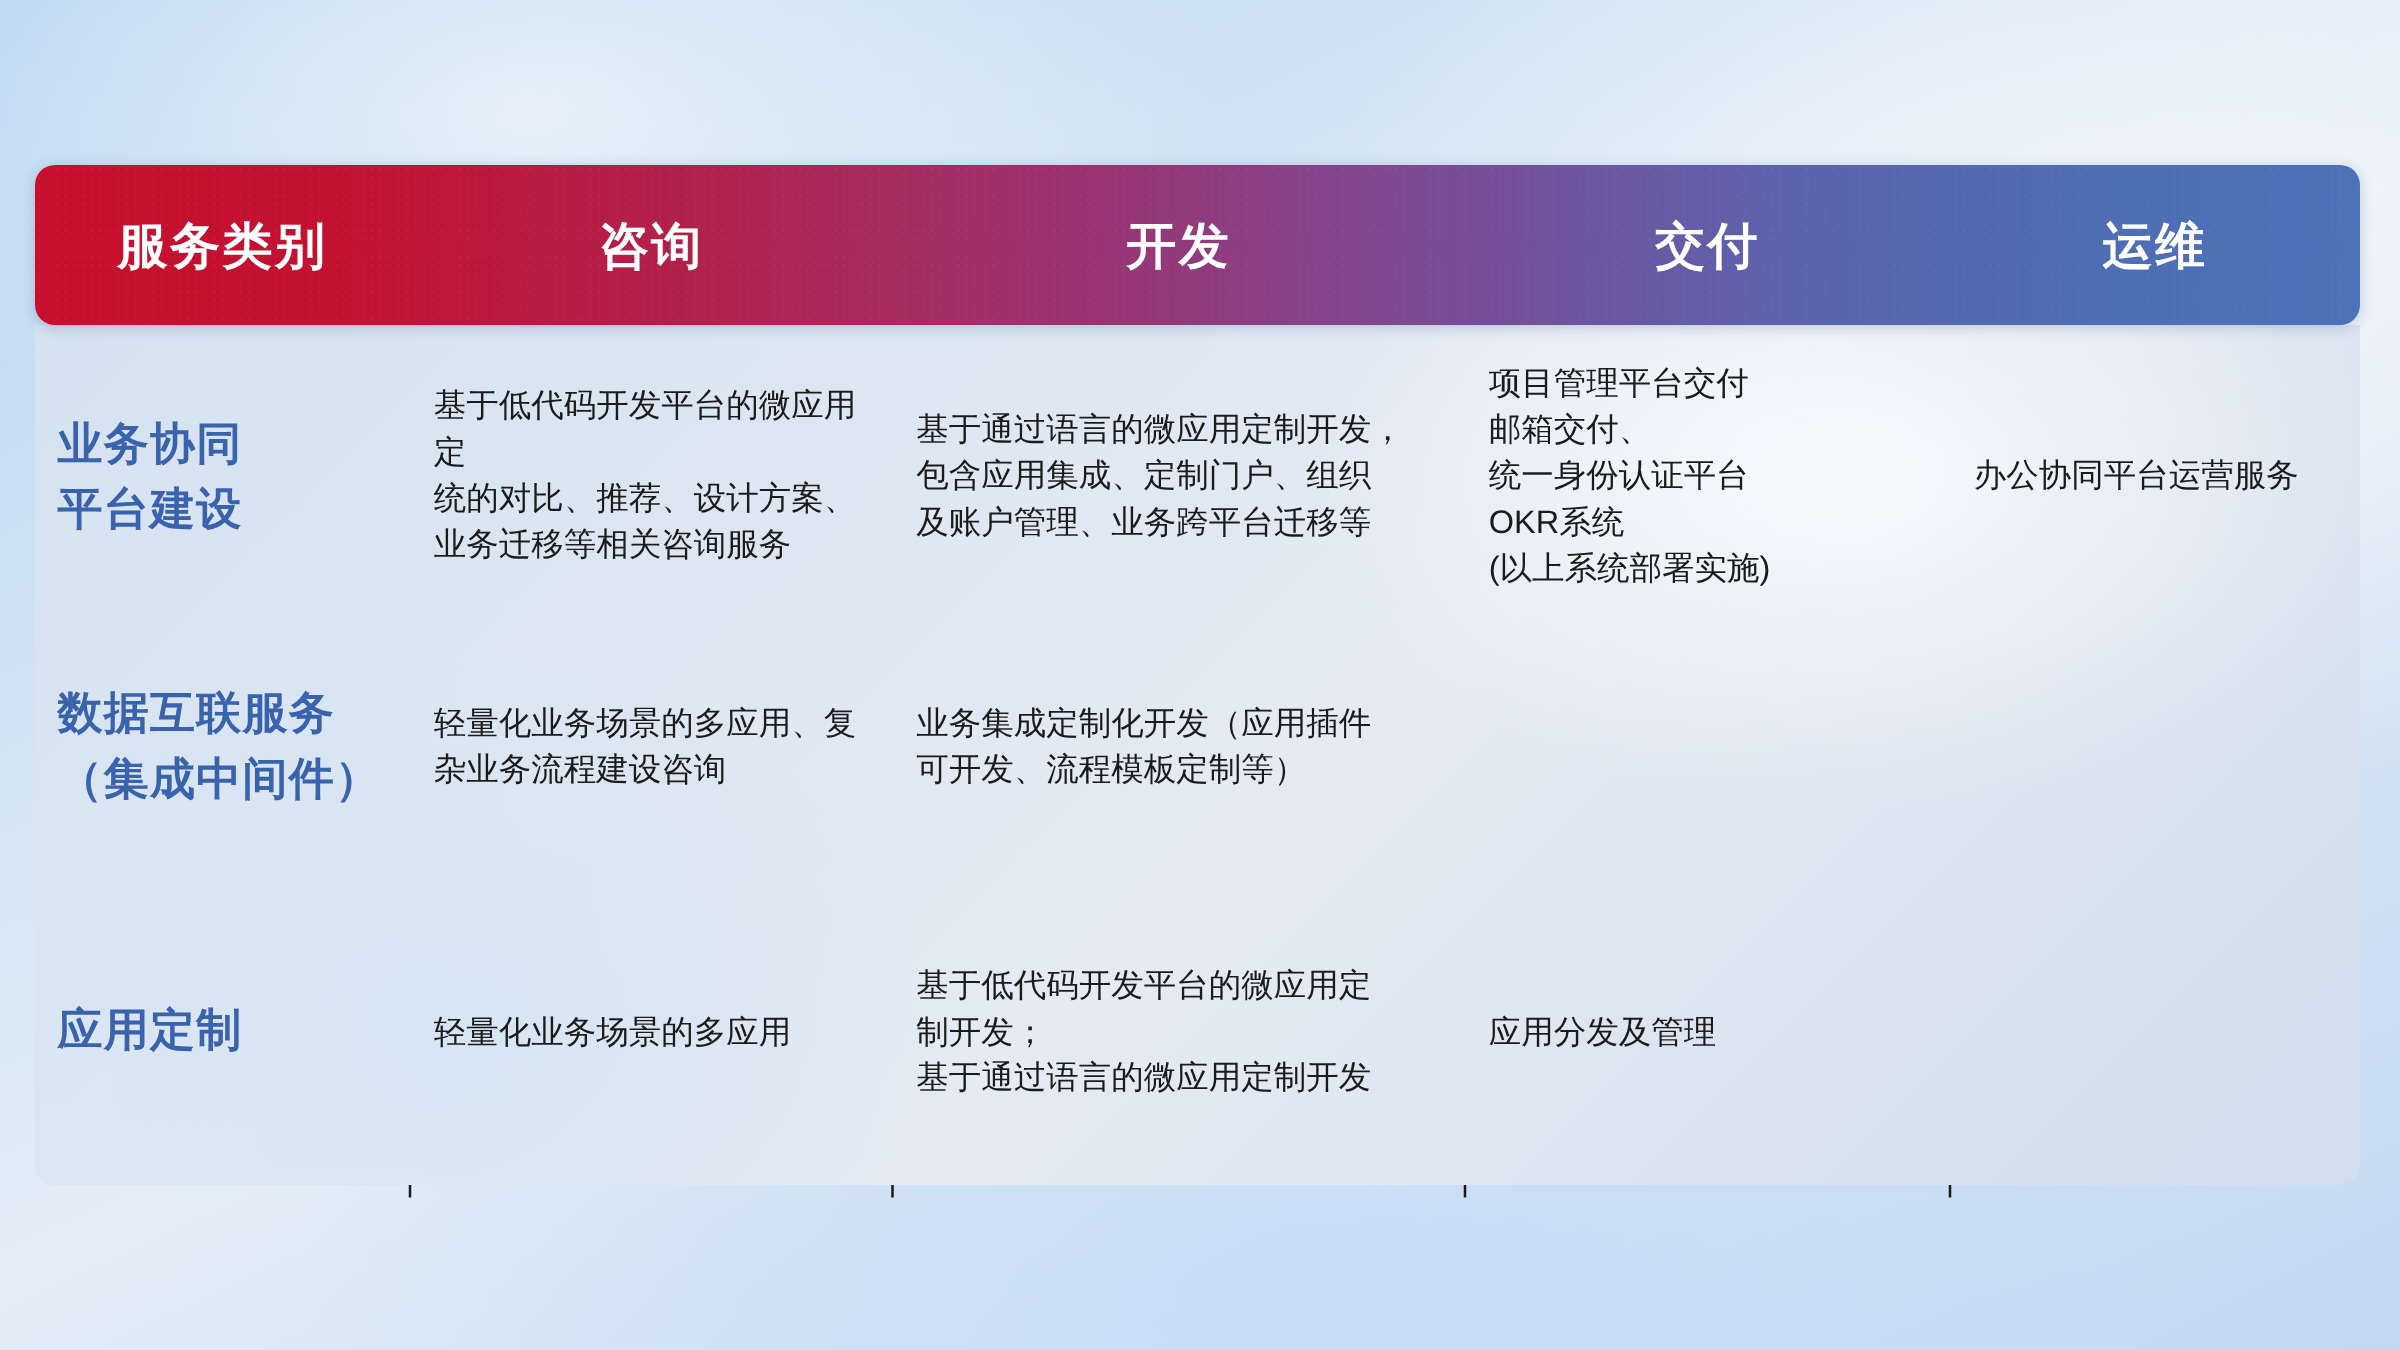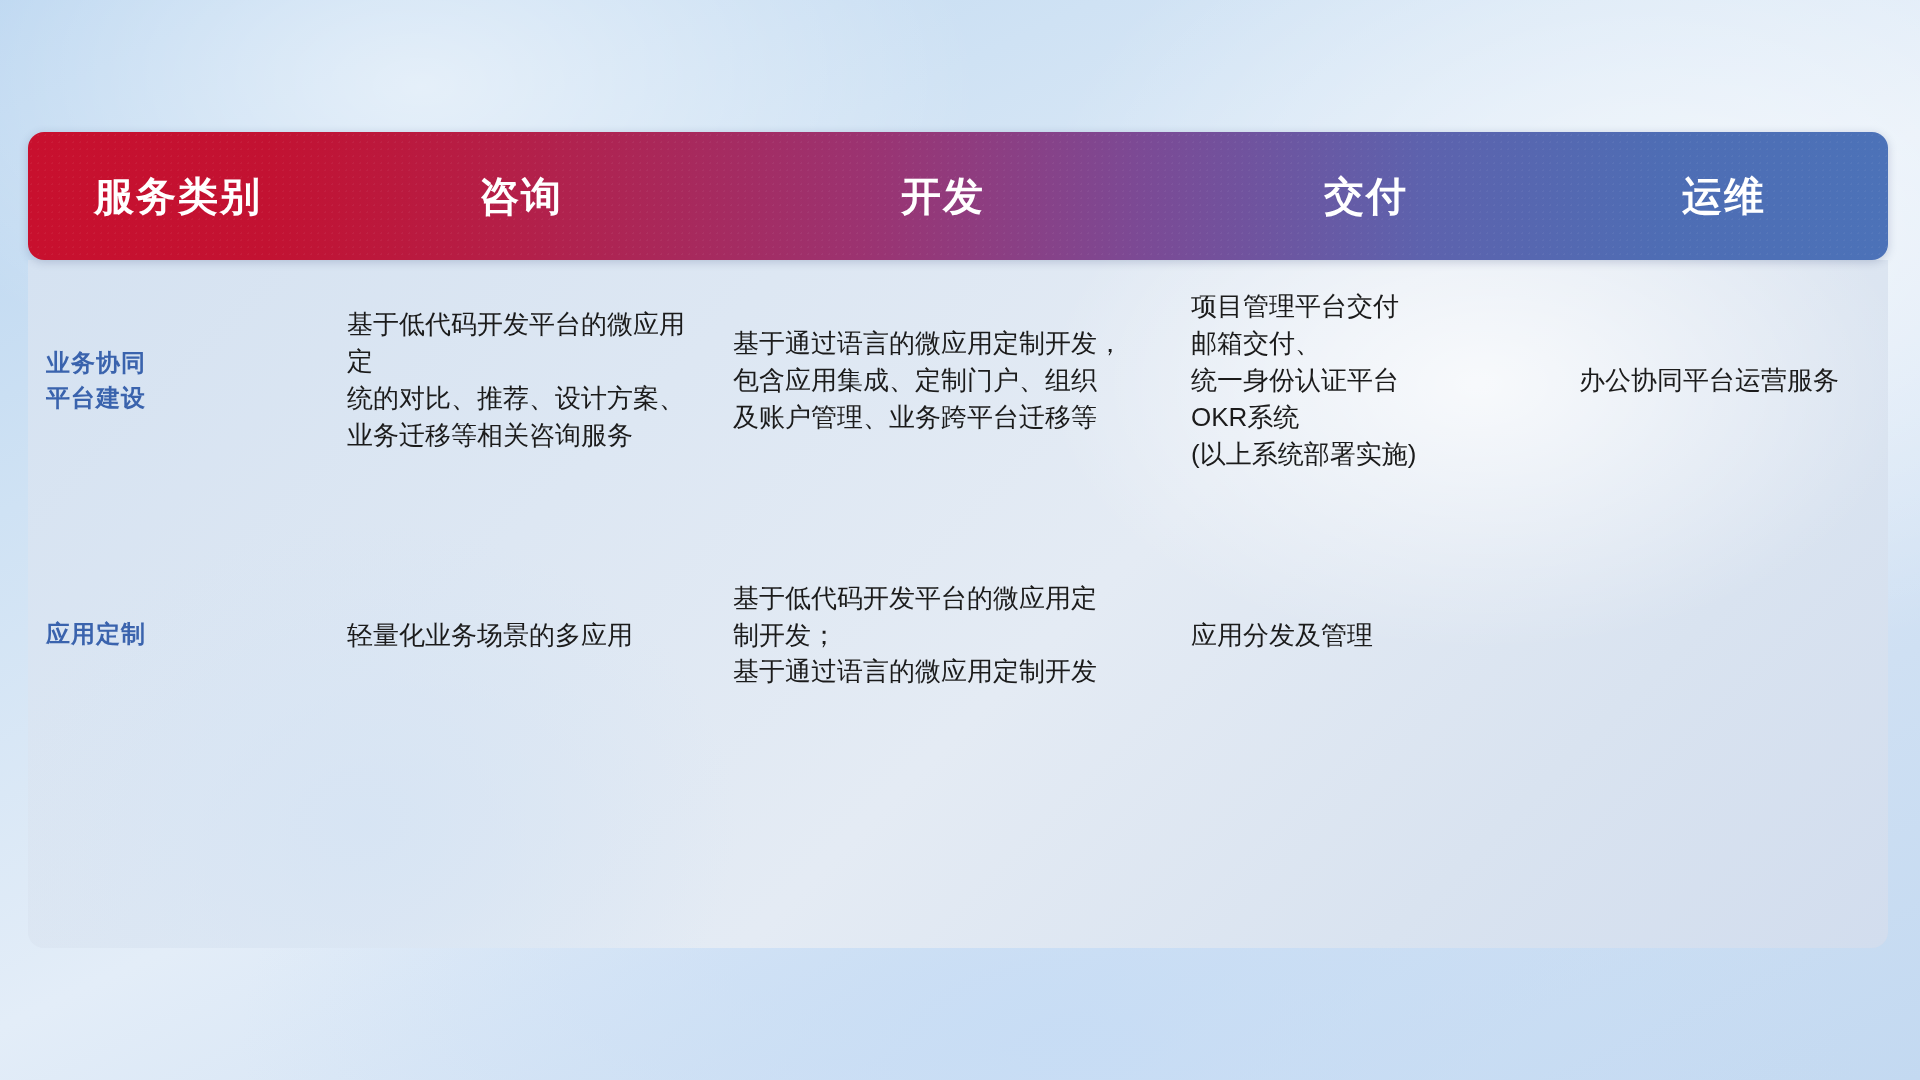--- a/index.html
+++ b/index.html
@@ -134,21 +134,21 @@
   
   .tbody-row td.cat-cell {
     border-left: none;
   }
   .tbody-row.row-sep td.cat-cell {
     border-top: none;
   }
 
   .cat-label {
     color: #3a63ad;
-    font-size: 24px;
+    font-size: 36px;
     font-weight: bold;
     line-height: 1.45;
     letter-spacing: 1px;
     white-space: pre-line;
   }
 
   .cell-text {
     white-space: pre-line;
   }
 
@@ -207,20 +207,40 @@
 邮箱交付、
 统一身份认证平台
 OKR系统
 (以上系统部署实施)</div>
           </td>
           <td class="rule-left">
             <div class="cell-text">办公协同平台运营服务</div>
           </td>
         </tr>
 
+        <tr class="tbody-row row-sep r2">
+          <td class="cat-cell">
+            <div class="cat-label">数据互联服务
+（集成中间件）</div>
+          </td>
+          <td class="rule-left">
+            <div class="cell-text">轻量化业务场景的多应用、复
+杂业务流程建设咨询</div>
+          </td>
+          <td class="rule-left">
+            <div class="cell-text">业务集成定制化开发（应用插件
+可开发、流程模板定制等）</div>
+          </td>
+          <td class="rule-left">
+            <div class="cell-text"></div>
+          </td>
+          <td class="rule-left">
+            <div class="cell-text"></div>
+          </td>
+        </tr>
 
         <tr class="tbody-row row-sep r3">
           <td class="cat-cell">
             <div class="cat-label">应用定制</div>
           </td>
           <td class="rule-left">
             <div class="cell-text">轻量化业务场景的多应用</div>
           </td>
           <td class="rule-left">
             <div class="cell-text">基于低代码开发平台的微应用定

